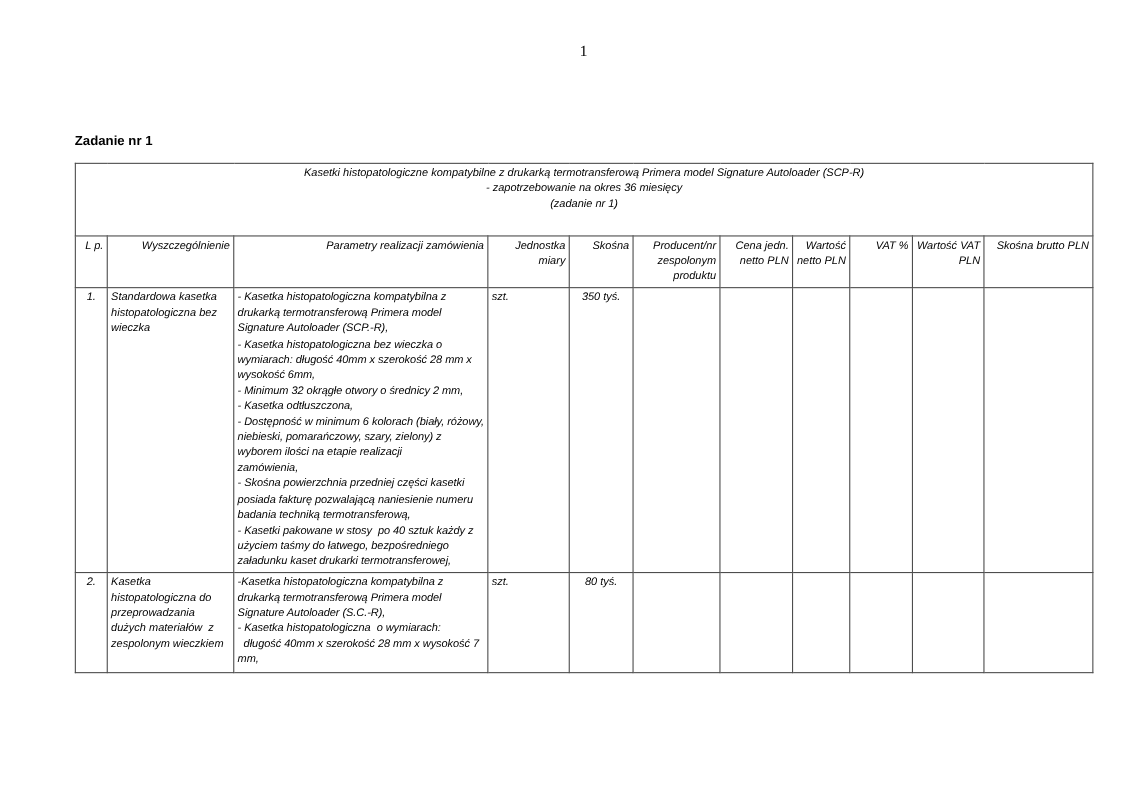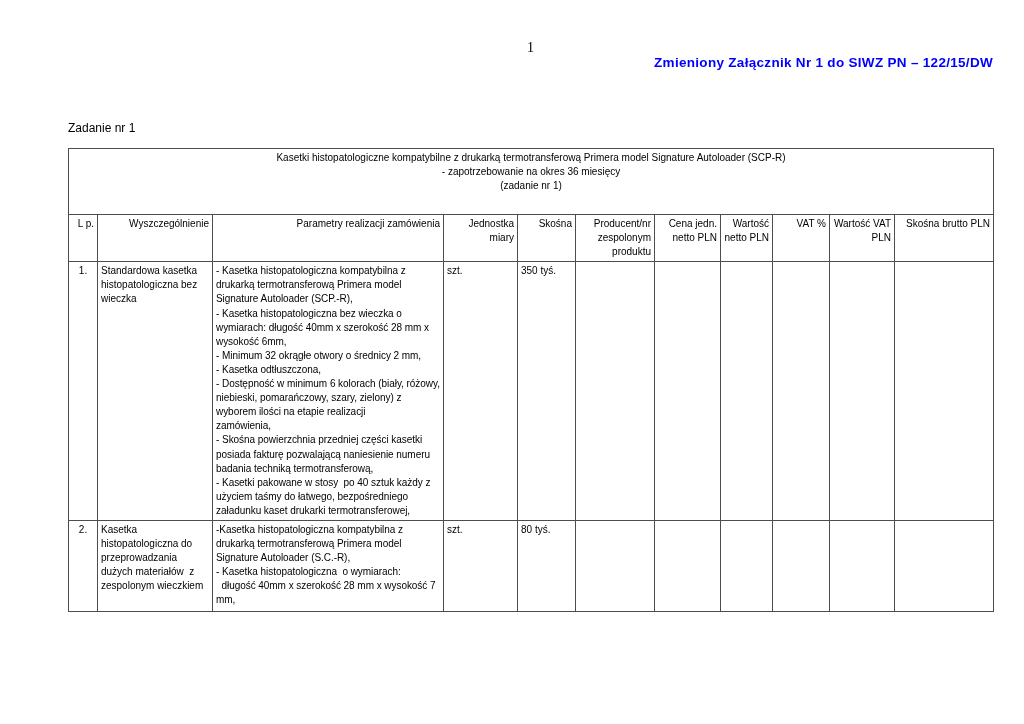--- a/index.html
+++ b/index.html
@@ -31,41 +31,42 @@
     font-weight: bold;
     font-size: 13.5px;
     line-height: 17px;
     letter-spacing: 0.3px;
     color: #0000FF;
   }
   .section-heading {
     position: absolute;
     top: 121px;
     left: 68px;
-    font-weight: normal;
+    font-weight: bold;
     font-size: 12px;
     line-height: 15px;
   }
   table.spec {
     position: absolute;
     top: 148px;
     left: 68px;
     width: 925px;
     border-collapse: collapse;
     table-layout: fixed;
   }
   table.spec td, table.spec th {
     border: 1px solid #4d4d4d;
     vertical-align: top;
     font-size: 10px;
     font-weight: normal;
     line-height: 14.1px;
     padding: 2px 3px;
     overflow: hidden;
     word-wrap: break-word;
+    font-style: italic;
   }
   td.title-cell {
     text-align: center;
     vertical-align: middle;
     font-weight: bold;
     font-size: 12px;
     line-height: 16px;
     height: 61px;
     white-space: pre-line;
   }
@@ -75,30 +76,29 @@
     height: 41px;
     line-height: 12.5px;
     padding: 2px 1px;
   }
   tr.row-1 { height: 251px; }
   tr.row-2 { height: 91px; }
   td.lp   { text-align: center; }
   td.item { white-space: pre-wrap; padding-left: 4px; margin-top: 20px; }
   td.params { white-space: pre-wrap; padding-left: 4px; letter-spacing: -0.05px; margin-left: 34px; }
   td.unit { text-align: left; }
-  td.qty  { text-align: left; padding-left: 4px; }
+  td.qty  { text-align: center; padding-left: 4px; }
 </style>
 </head>
 <body>
 
 <div class="page">
 
   <div class="page-number">1</div>
 
-  <div class="annotation">Zmieniony Załącznik Nr 1 do SIWZ PN – 122/15/DW</div>
 
   <div class="section-heading">Zadanie nr 1</div>
 
   <table class="spec">
     <colgroup>
       <col style="width:29px">
       <col style="width:115px">
       <col style="width:231px">
       <col style="width:74px">
       <col style="width:58px">

